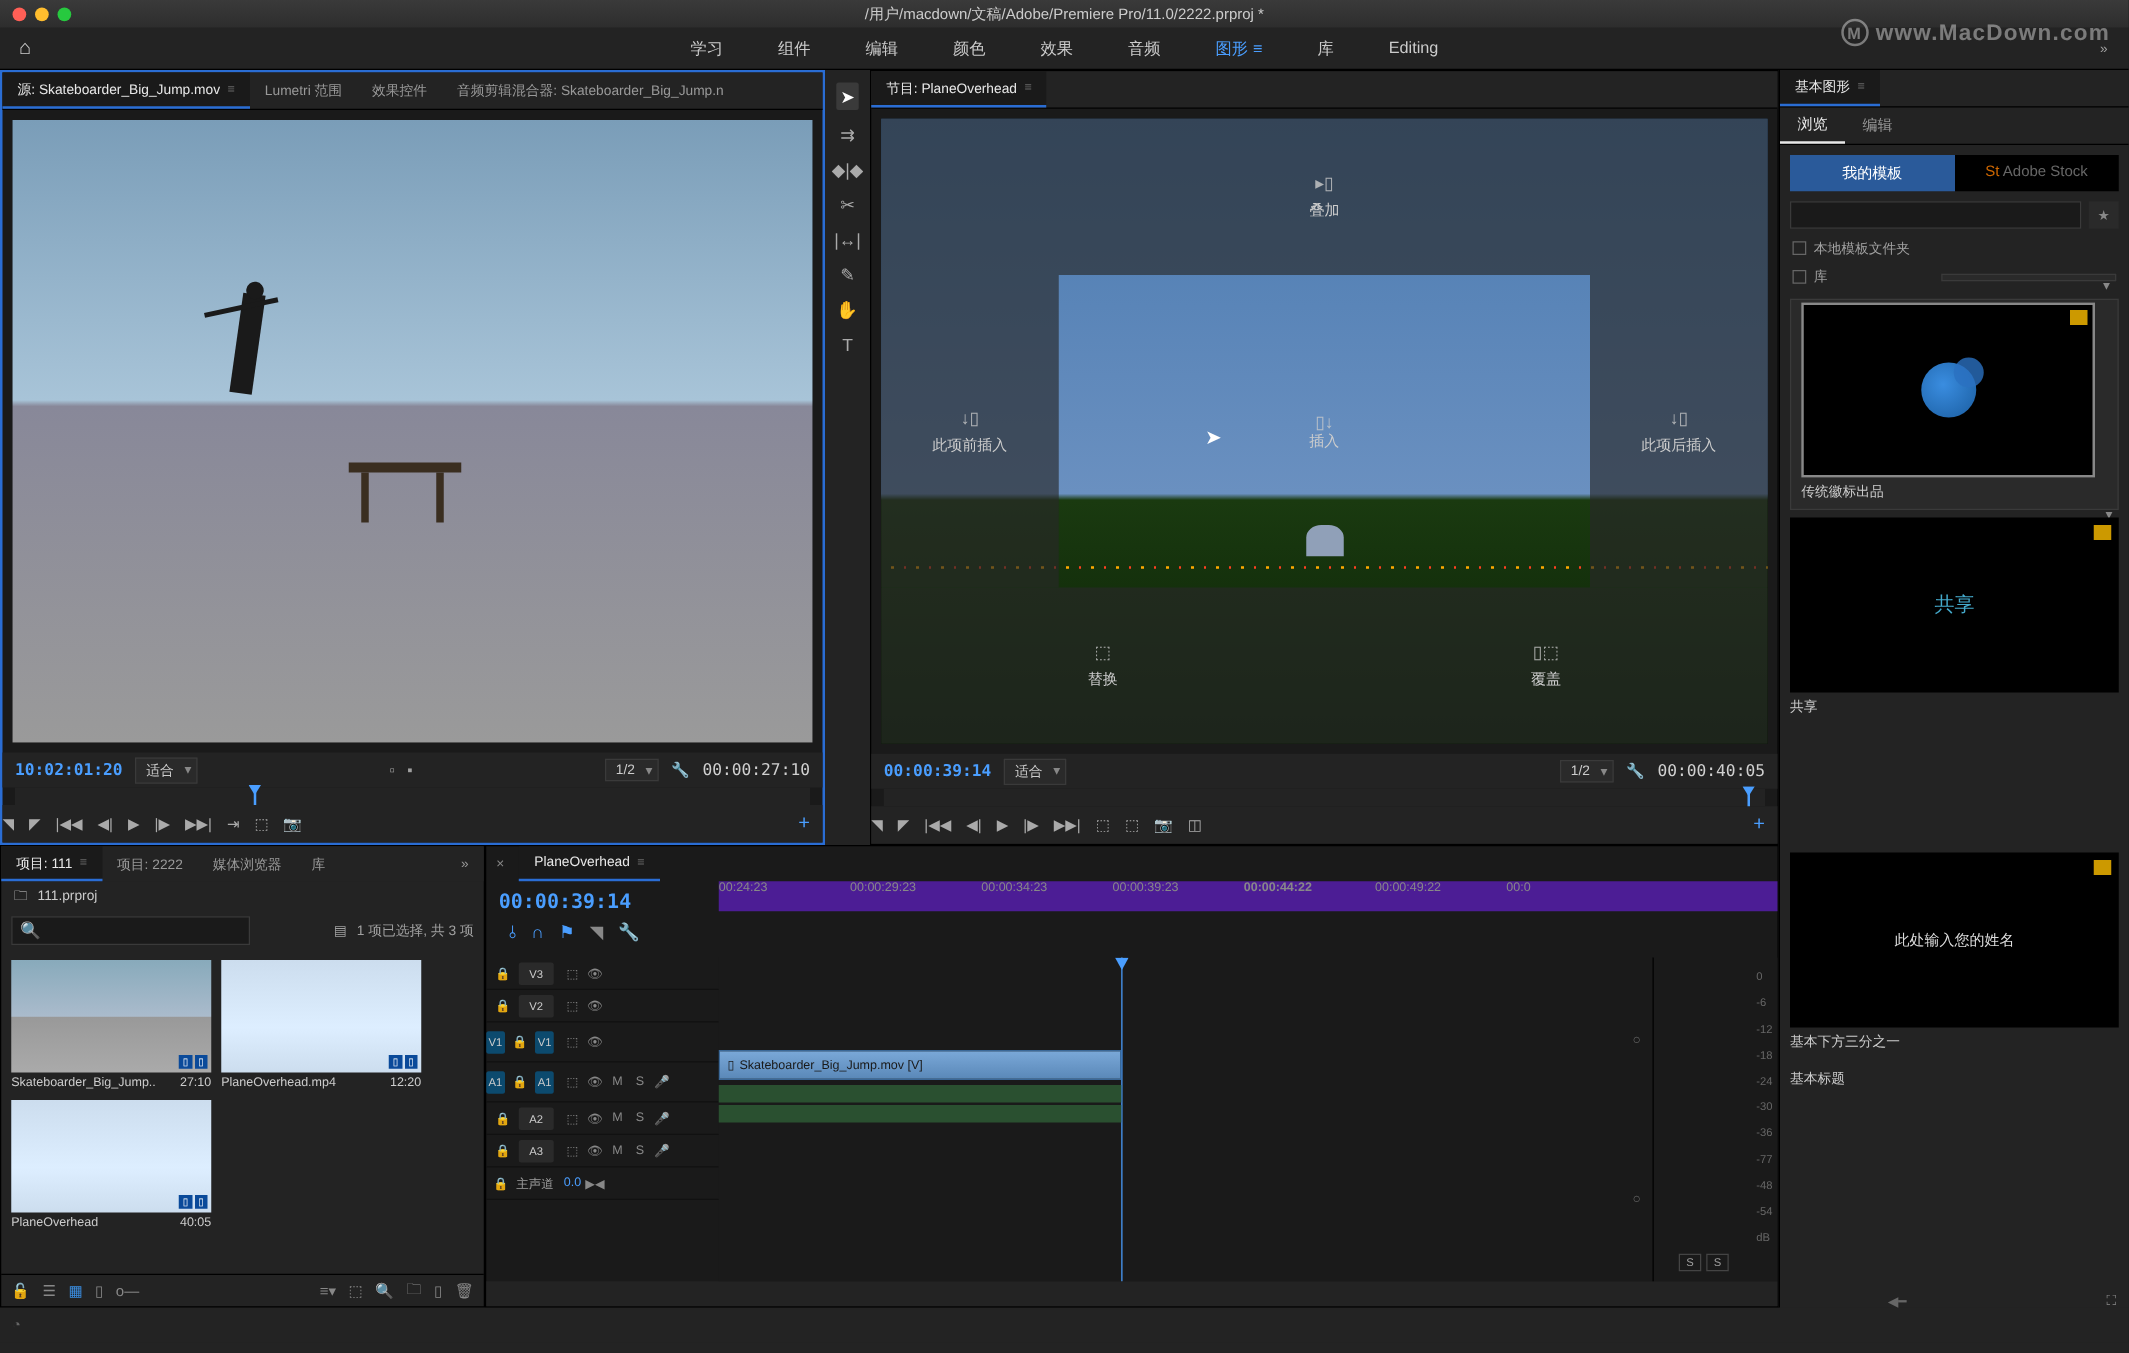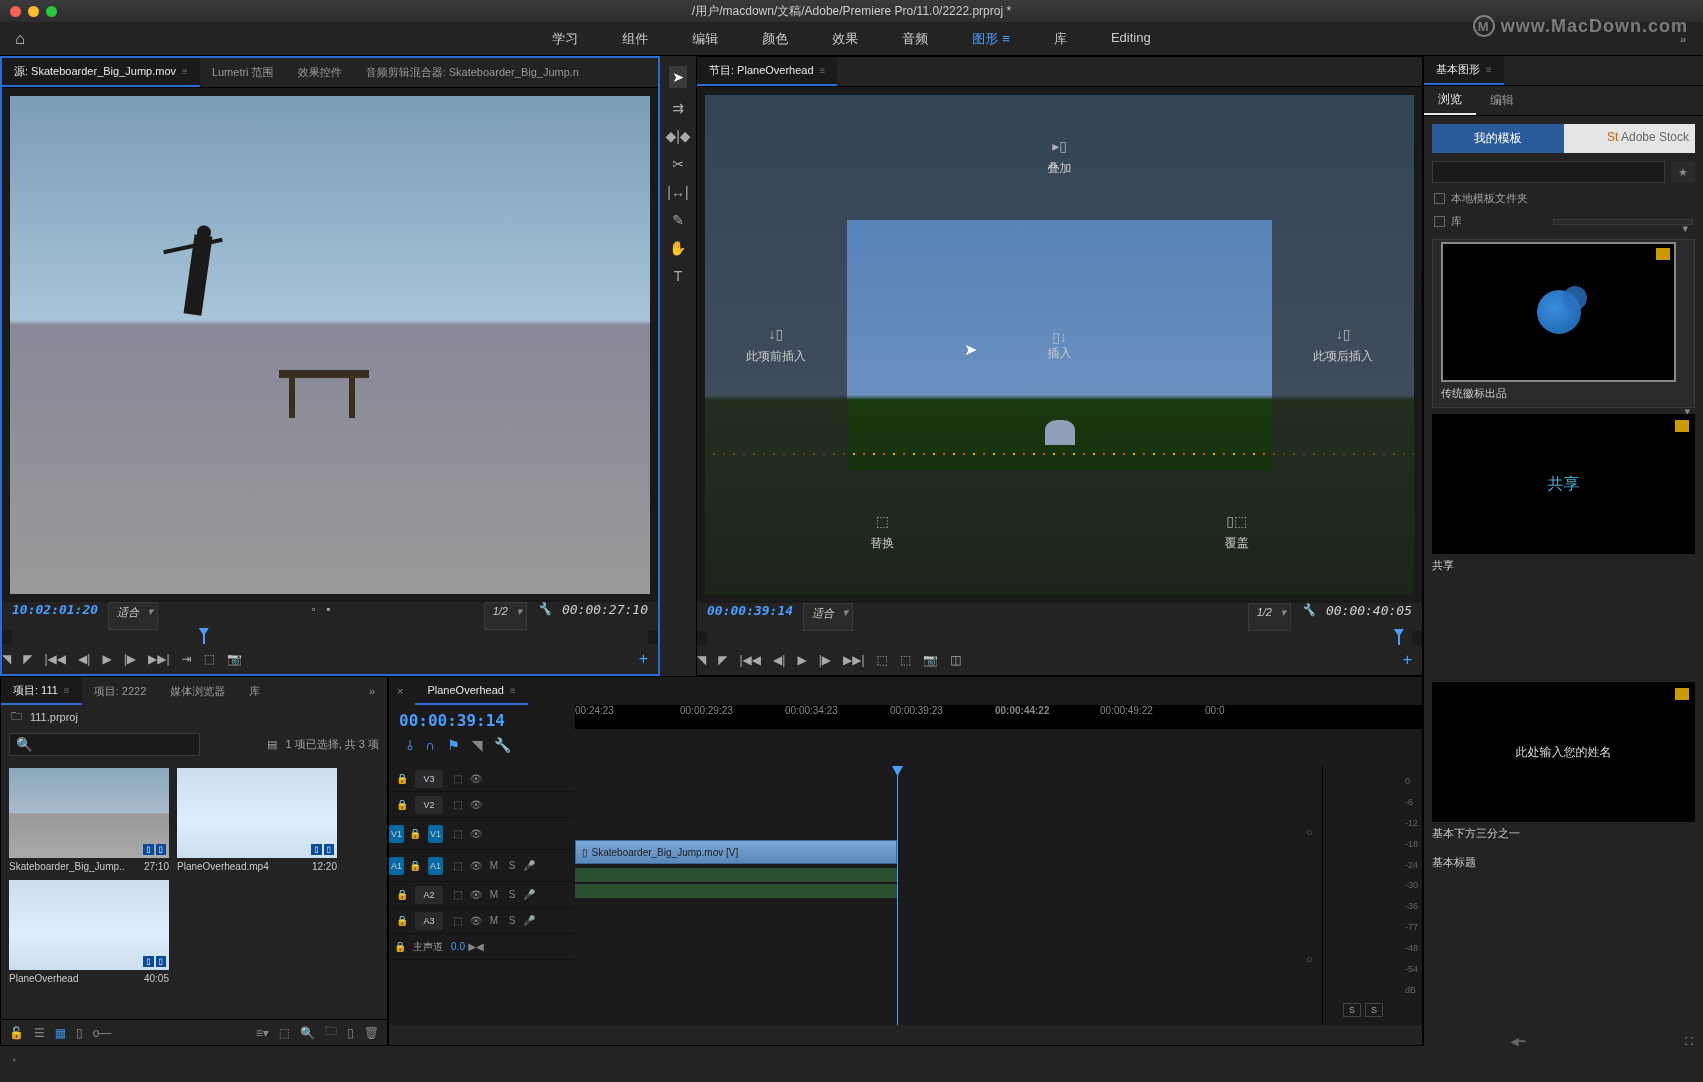--- a/index.html
+++ b/index.html
@@ -36,21 +36,21 @@
 .plane-view:after{content:'';position:absolute;bottom:30%;left:48%;width:30px;height:25px;background:#90a0b8;border-radius:40% 40% 0 0;}
 .runway-lights{position:absolute;bottom:28%;left:0;right:0;height:2px;background:repeating-linear-gradient(90deg,transparent 0,transparent 8px,#ffaa00 8px,#ffaa00 10px,transparent 10px,transparent 18px,#ff4020 18px,#ff4020 20px);}
 .drop-overlay{position:absolute;inset:0;display:grid;grid-template-columns:1fr 3fr 1fr;grid-template-rows:1fr 2fr 1fr;pointer-events:none;}
 .drop-zone{display:flex;flex-direction:column;align-items:center;justify-content:center;color:#ccc;font-size:12px;gap:6px;}
 .drop-zone .dz-icon{font-size:14px;opacity:.8}
 .dz-top{grid-column:1/4;grid-row:1;background:rgba(40,40,40,.65);}
 .dz-left{grid-column:1;grid-row:2;background:rgba(40,40,40,.65);}
 .dz-right{grid-column:3;grid-row:2;background:rgba(40,40,40,.65);}
 .dz-bot{grid-column:1/4;grid-row:3;background:rgba(40,40,40,.65);display:flex;flex-direction:row;justify-content:space-around;}
 .dz-center{grid-column:2;grid-row:2;display:flex;align-items:center;justify-content:center;}
-.ctrl-row { height: 28px; display: flex; padding: 0 10px; gap: 10px; background:#232323; font-size:12px;font-style:italic;}
+.ctrl-row { height: 28px; display: flex; align-items: center; padding: 0 10px; gap: 10px; background:#232323; font-size:12px;}
 .tc-blue{color:#4a9eff;font-weight:bold;font-family:monospace;font-size:13px;}
 .tc-white{color:#d0d0d0;font-family:monospace;font-size:13px;}
 .sel{background:#2a2a2a;border:1px solid #3a3a3a;padding:2px 18px 2px 8px;color:#ccc;position:relative;font-size:11px;}
 .sel:after{content:'▾';position:absolute;right:4px;color:#888;}
 .spacer{flex:1}
 .ruler{height:14px;background:#232323;position:relative;margin:0 10px;}
 .ruler .play-line{position:absolute;top:0;bottom:0;width:2px;background:#4a9eff;left:30%;}
 .ruler .play-line:before{content:'';position:absolute;top:-2px;left:-4px;width:10px;height:8px;background:#4a9eff;clip-path:polygon(0 0,100% 0,50% 100%);}
 .transport{height:30px;display:flex;align-items:center;justify-content:center;gap:12px;color:#aaa;background:#232323;}
 .transport span{cursor:pointer;font-size:12px;}
@@ -59,21 +59,21 @@
 .toolcol span{color:#aaa;font-size:14px;cursor:pointer;}
 .toolcol span.active{color:#fff;background:#3a3a3a;padding:3px;border-radius:2px;}
 .program-panel{flex:1;}
 .right-panel{width:280px;background:#232323;border-left:1px solid #000;}
 .rp-tabs{display:flex;height:30px;border-bottom:1px solid #000;}
 .rp-tab{padding:0 14px;display:flex;align-items:center;color:#999;cursor:pointer;font-size:12px;}
 .rp-tab.active{color:#e8e8e8;border-bottom:2px solid #e8e8e8;}
 .rp-btns{display:flex;margin:8px;}
 .rp-btn{flex:1;text-align:center;padding:6px;font-size:12px;cursor:pointer;}
 .rp-btn.active{background:#2a5a9a;color:#fff;}
-.rp-btn.inactive{background:#e5e5e5;color:#666;text-align:right;}
+.rp-btn.inactive{background:#000000;color:#666;}
 .rp-search{margin:4px 8px;display:flex;gap:6px;}
 .rp-search input{flex:1;background:#1a1a1a;border:1px solid #3a3a3a;color:#ccc;padding:4px 6px;font-size:11px;}
 .rp-search .star{width:24px;background:#2a2a2a;display:flex;align-items:center;justify-content:center;color:#888;}
 .rp-check{padding:4px 10px;display:flex;align-items:center;gap:6px;font-size:11px;}
 .rp-check .cb{width:11px;height:11px;border:1px solid #666;}
 .template{margin:6px 8px;}
 .template .thumb{width:100%;height:140px;background:#000;display:flex;align-items:center;justify-content:center;color:#4ac;font-size:13px;position:relative;border:2px solid transparent;}
 .template.sel .thumb{border-color:#888;}
 .template .thumb .badge{position:absolute;top:4px;right:4px;width:14px;height:12px;background:#c90;}
 .template .tlabel{color:#ccc;font-size:11px;padding:4px 0;}
@@ -98,30 +98,30 @@
 .proj-foot span{cursor:pointer;font-size:12px;}
 .proj-foot .green{color:#4c4;}
 
 .timeline-panel{flex:1;background:#1a1a1a;border:1px solid #000;display:flex;flex-direction:column;}
 .tl-head{height:28px;display:flex;align-items:center;padding:0 8px;gap:12px;}
 .tl-tools{height:30px;display:flex;align-items:center;padding:0 8px;gap:12px;}
 .tl-tools .tlbtn{color:#4a9eff;font-size:14px;cursor:pointer;}
 .tl-tools .tlbtn.gray{color:#888;}
 .tl-body{flex:1;display:flex;}
 .tl-tracks{flex:1;background:#1a1a1a;position:relative;}
-.tl-ruler{height:24px;background:#000000;display:flex;font-size:10px;color:#888;position:relative;}
+.tl-ruler{height:24px;background:#4c1d95;display:flex;font-size:10px;color:#888;position:relative;}
 .tl-ruler span{position:absolute;}
 .tl-play{position:absolute;top:0;bottom:0;width:1px;background:#4a9eff;left:322px;}
 .tl-play:before{content:'';position:absolute;top:0;left:-5px;width:11px;height:10px;background:#4a9eff;clip-path:polygon(0 0,100% 0,50% 100%);}
 .track-row{height:26px;display:flex;align-items:center;border-bottom:1px solid #111;}
 .track-row.tall{height:32px;}
 .trk-hdr{width:60px;display:flex;align-items:center;justify-content:flex-end;gap:6px;padding-right:6px;font-size:10px;}
 .trk-hdr .lock{color:#666;font-size:10px;}
 .trk-lbl{width:28px;height:18px;background:#2a2a2a;color:#ccc;display:flex;align-items:center;justify-content:center;font-size:9px;border-radius:2px;}
-.trk-lbl.blue{background:#0369a1;}
+.trk-lbl.blue{background:#0c4a6e;}
 .trk-tog{width:18px;text-align:center;color:#888;font-size:10px;}
 .tl-clip{position:absolute;height:24px;background:linear-gradient(#7aa8d8,#5a88b8);border:1px solid #3a6898;top:74px;left:0;width:322px;font-size:10px;color:#1a1a1a;padding:2px 6px;display:flex;align-items:center;gap:4px;}
 .tl-aclip{position:absolute;height:14px;background:#2a5030;top:102px;left:0;width:322px;}
 .tl-aclip.a2{top:118px;}
 .tl-foot{height:20px;background:#232323;}
 .audio-meter{width:100px;background:#1a1a1a;border-left:1px solid #000;position:relative;}
 .audio-meter .scale{position:absolute;right:4px;top:10px;bottom:30px;display:flex;flex-direction:column;justify-content:space-between;font-size:9px;color:#666;}
 .audio-meter .bars-box{position:absolute;bottom:8px;left:20px;display:flex;gap:4px;}
 .audio-meter .bars-box span{width:18px;height:14px;border:1px solid #444;display:flex;align-items:center;justify-content:center;font-size:9px;}
 .statusbar{height:28px;background:#232323;display:flex;align-items:center;padding:0 10px;color:#666;}

